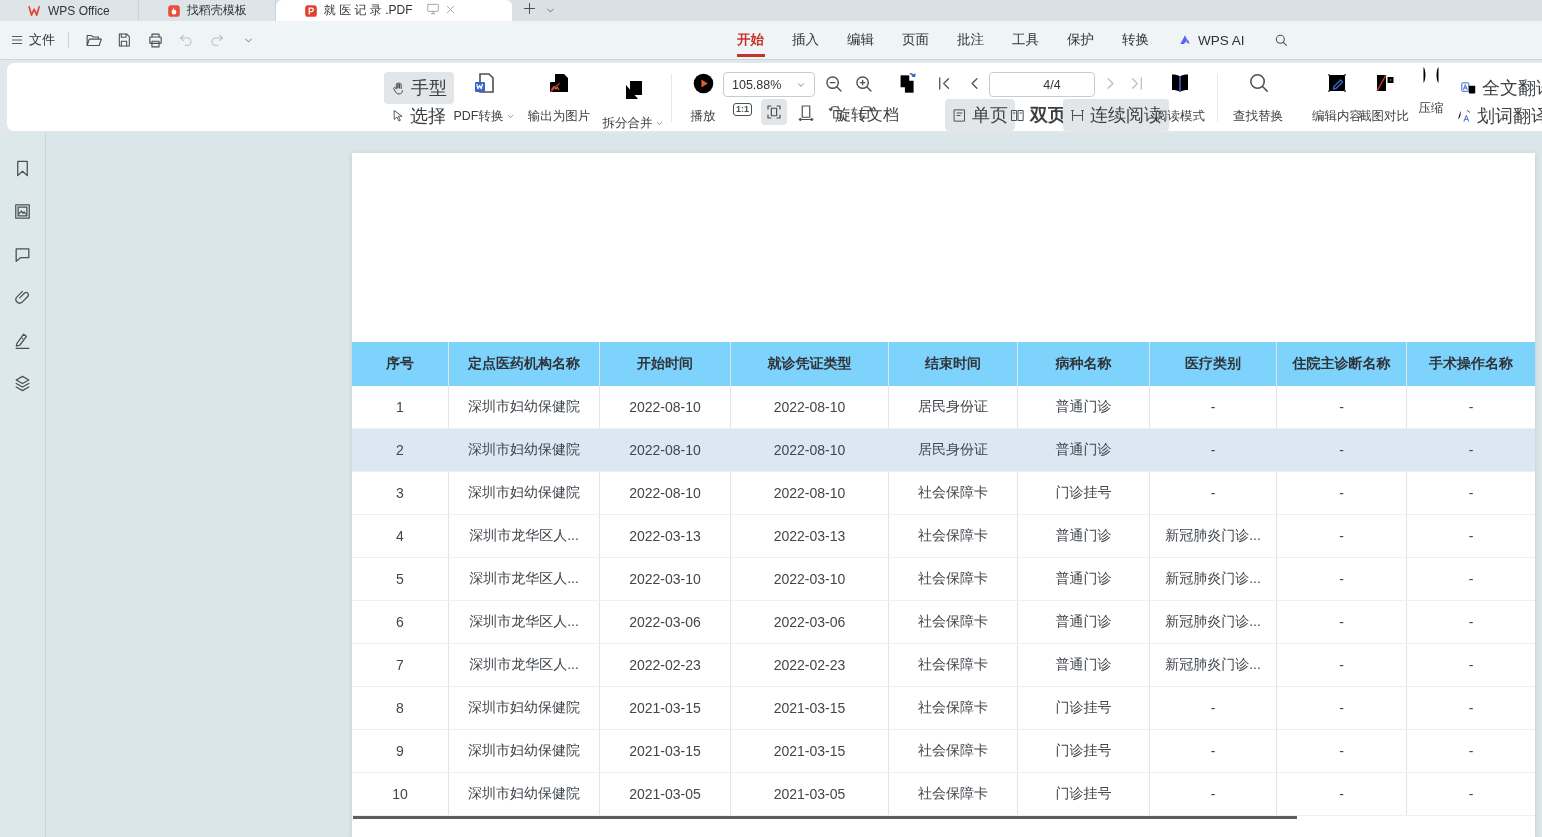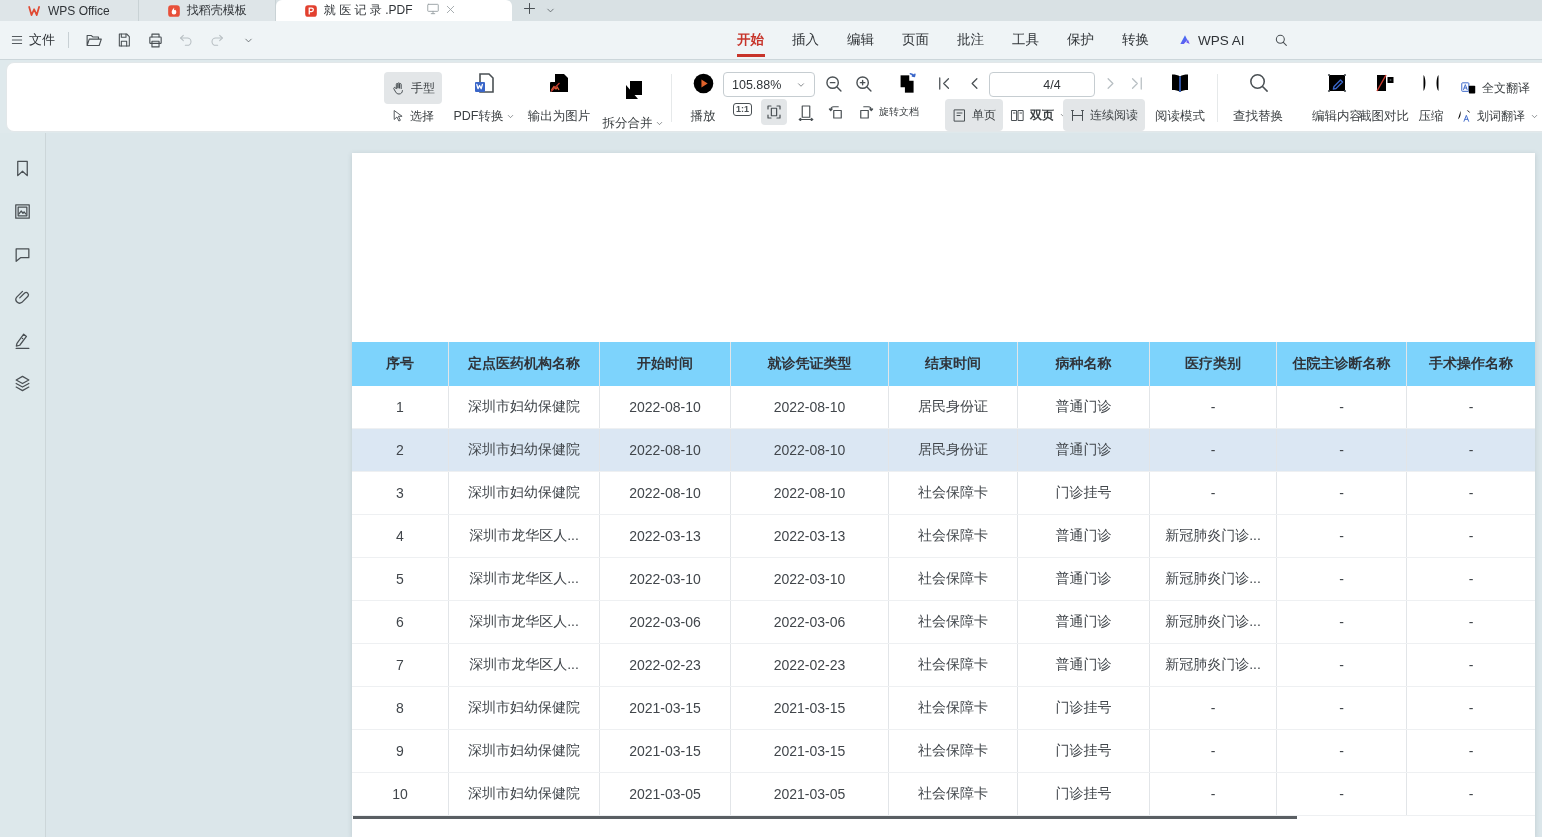--- a/index.html
+++ b/index.html
@@ -25,21 +25,21 @@
   .menuitems{position:absolute;left:737px;top:0;height:100%;display:flex;align-items:center;gap:28px;font-size:13.5px;color:#2f3337;}
   .mitem{position:relative;height:100%;display:flex;align-items:center;}
   .mitem.active{color:#c7342a;font-weight:bold;}
   .mitem.active::after{content:"";position:absolute;left:50%;transform:translateX(-50%);bottom:2px;width:28px;height:3px;background:#c7342a;}
   .wpsai{display:flex;align-items:center;gap:5px;}
 
   
   .ribbonarea{position:absolute;left:0;top:60px;width:100%;height:73px;background:#dfe9ec;}
   .panel{position:absolute;left:6px;top:2px;right:0;height:70px;background:#ffffff;border:1px solid #e2e7e9;border-right:none;border-radius:8px 0 0 8px;}
   .abs{position:absolute;}
-  .pill{display:flex;align-items:center;gap:5px;height:24px;padding:16px 7px;border-radius:4px;font-size:12px;color:#3c4043;white-space:nowrap;}
+  .pill{display:flex;align-items:center;gap:5px;height:24px;padding:16px 7px;border-radius:4px;font-size:18px;color:#3c4043;white-space:nowrap;}
   .pill.on{background:#e3e6e8;}
   .bigbtn{display:flex;flex-direction:column;align-items:center;justify-content:space-between;height:54px;font-size:12.5px;color:#3c4043;white-space:nowrap;}
   .bigbtn .lab{display:flex;align-items:center;gap:2px;}
   .vdiv2{width:1px;height:48px;background:#e6e9ea;}
   .zoombox{display:flex;align-items:center;justify-content:space-between;width:92px;height:25px;border:1px solid #c6cdd1;border-radius:4px;padding:0 8px;font-size:12.5px;color:#2f3337;}
   .pagebox{width:106px;height:25px;border:1px solid #c6cdd1;border-radius:4px;text-align:center;font-size:12.5px;color:#2f3337;background:#fff;font-family:inherit;}
   .ib{display:flex;align-items:center;justify-content:center;}
   .dis svg{stroke:#b8bfc3 !important;}
   .ratio{display:inline-block;border:1.6px solid #4a5054;border-radius:3px;font-size:9px;font-weight:bold;color:#4a5054;padding:1px 2px;line-height:1;}
   .pillico{width:26px;height:26px;border-radius:4px;display:flex;align-items:center;justify-content:center;}
@@ -330,21 +330,21 @@
             <rect x="9" y="10" width="10" height="10"></rect>
             <path d="M15 5H9a4 4 0 0 0-4 4v1M5 10l-1.8-2M5 10l1.8-2"></path>
           </svg>
       </span>
       <span class="abs pillico" style="left:846px;top:36px;">
         <svg class="sic" width="18" height="18" viewBox="0 0 24 24">
             <rect x="5" y="10" width="10" height="10"></rect>
             <path d="M9 5h6a4 4 0 0 1 4 4v1M19 10l1.8-2M19 10l-1.8-2"></path>
           </svg>
       </span>
-      <span class="abs" style="left:872px;top:42px;font-size:10px;">旋转文档</span>
+      <span class="abs" style="left:828px;top:42px;font-size:16px;">旋转文档</span>
       <div class="abs pill on" style="left:938px;top:36px;">
         <svg class="sic" width="15" height="15" viewBox="0 0 24 24">
             <rect x="4" y="3" width="16" height="18"></rect>
             <path d="M8 8h8M8 12h5"></path>
           </svg>
         <span>单页</span>
       </div>
       <div class="abs pill" style="left:996px;top:36px;font-weight:bold;">
         <svg class="sic" width="15" height="15" viewBox="0 0 24 24">
             <rect x="3" y="4" width="7.5" height="16"></rect>
@@ -393,21 +393,21 @@
       </div>
       <div class="abs bigbtn" style="left:1346px;top:8px;width:62px;">
         <svg width="24" height="24" viewBox="0 0 24 24">
           <path d="M5 4h9v16H5z" class="sic" stroke-dasharray="3 2"></path>
           <path d="M5 20L14 4" stroke="#cc3b30" stroke-width="1.4" fill="none"></path>
           <rect x="15.5" y="6" width="6" height="6" class="sic" style="stroke-width:1.2"></rect>
           <circle cx="18.5" cy="9" r="1" fill="#4a5054"></circle>
           </svg>
         <span>截图对比</span>
       </div>
-      <div class="abs bigbtn" style="left:1404px;top:8px;width:40px;">
+      <div class="abs bigbtn" style="left:1404px;top:0;width:40px;">
         <svg width="24" height="24" viewBox="0 0 24 24">
           <path d="M4.5 4c2.6 2.6 2.6 13.4 0 16M19.5 4c-2.6 2.6-2.6 13.4 0 16" class="sic"></path>
           <path d="M9 10h6M9 14h6" class="sic"></path>
           </svg>
         <span>压缩</span>
       </div>
       <div class="abs pill" style="left:1446px;top:9px;">
         <svg width="17" height="17" viewBox="0 0 24 24">
           <rect x="2.5" y="4" width="10" height="12" rx="1" stroke="#3a66c9" stroke-width="1.4" fill="none"></rect>
           <path d="M5 13.5l2.5-7 2.5 7M5.9 11.3h3.2" stroke="#3a66c9" stroke-width="1.3" fill="none" stroke-linecap="round"></path>

